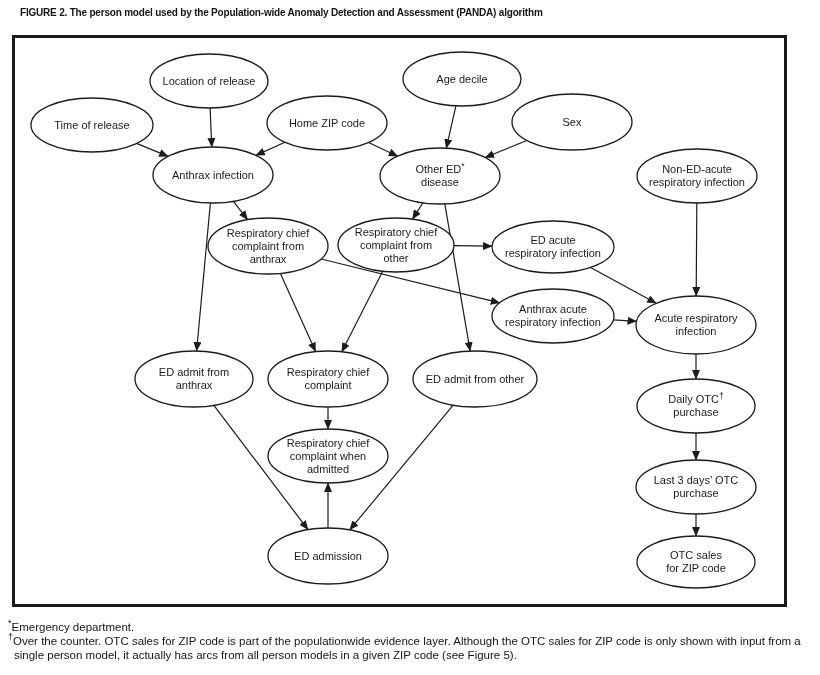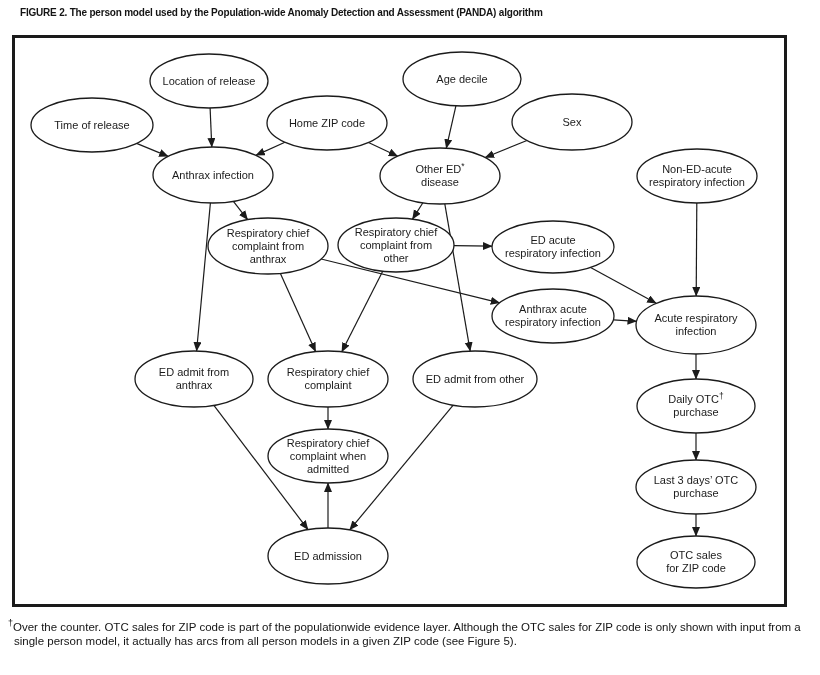--- a/index.html
+++ b/index.html
@@ -100,17 +100,20 @@
         <text class="node-label"><tspan x="696" y="403.4">Daily OTC</tspan><tspan dy="-4" font-size="8.5">†</tspan><tspan x="696" y="416.4">purchase</tspan></text>
         <ellipse cx="696" cy="487" rx="60" ry="27" class="node-ellipse"></ellipse>
         <text class="node-label"><tspan x="696" y="484.4">Last 3 days’ OTC</tspan><tspan x="696" y="497.4">purchase</tspan></text>
         <ellipse cx="696" cy="562" rx="59" ry="26" class="node-ellipse"></ellipse>
         <text class="node-label"><tspan x="696" y="559.4">OTC sales</tspan><tspan x="696" y="572.4">for ZIP code</tspan></text>
       </g>
   </svg>
 
   <div class="footnotes">
     <div class="fn">
+      <sup>*</sup><span>Emergency department.</span>
+    </div>
+    <div class="fn">
       <sup>†</sup><span>Over the counter. OTC sales for ZIP code is part of the populationwide evidence layer. Although the OTC sales for ZIP code is only shown with input from a single person model, it actually has arcs from all person models in a given ZIP code (see Figure 5).</span>
     </div>
   </div>
 
 </div>
 
 </body></html>

